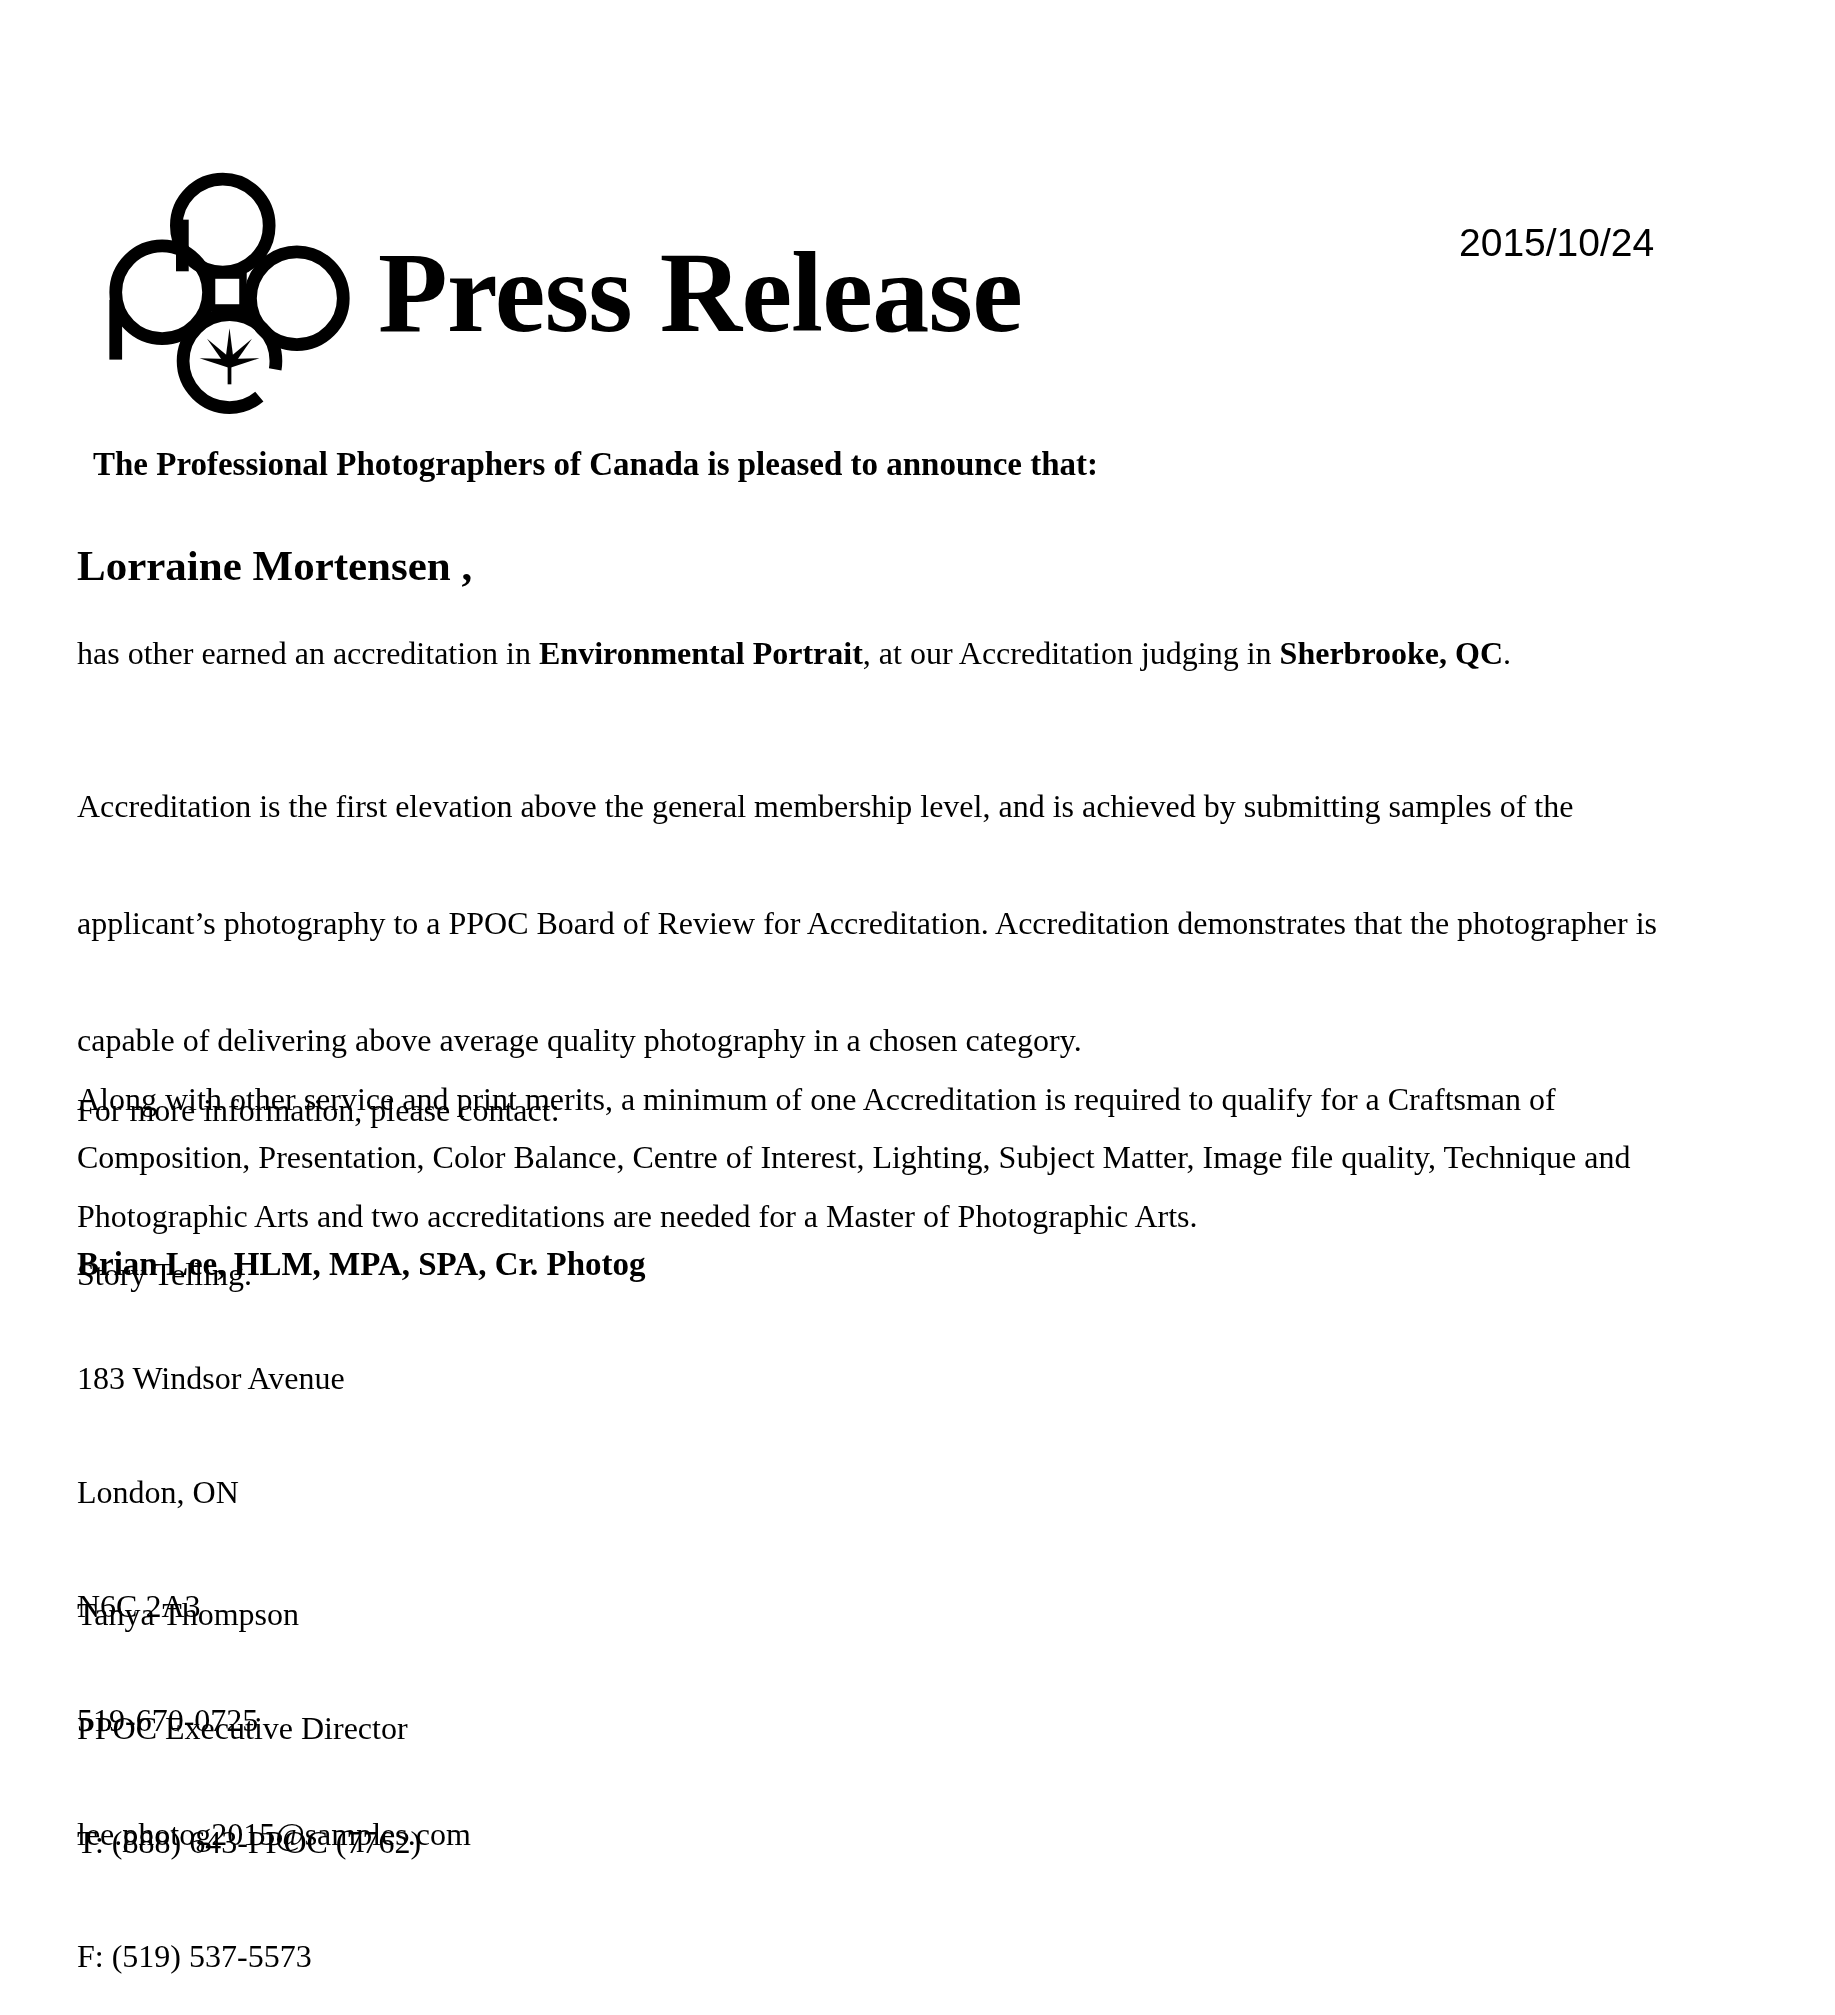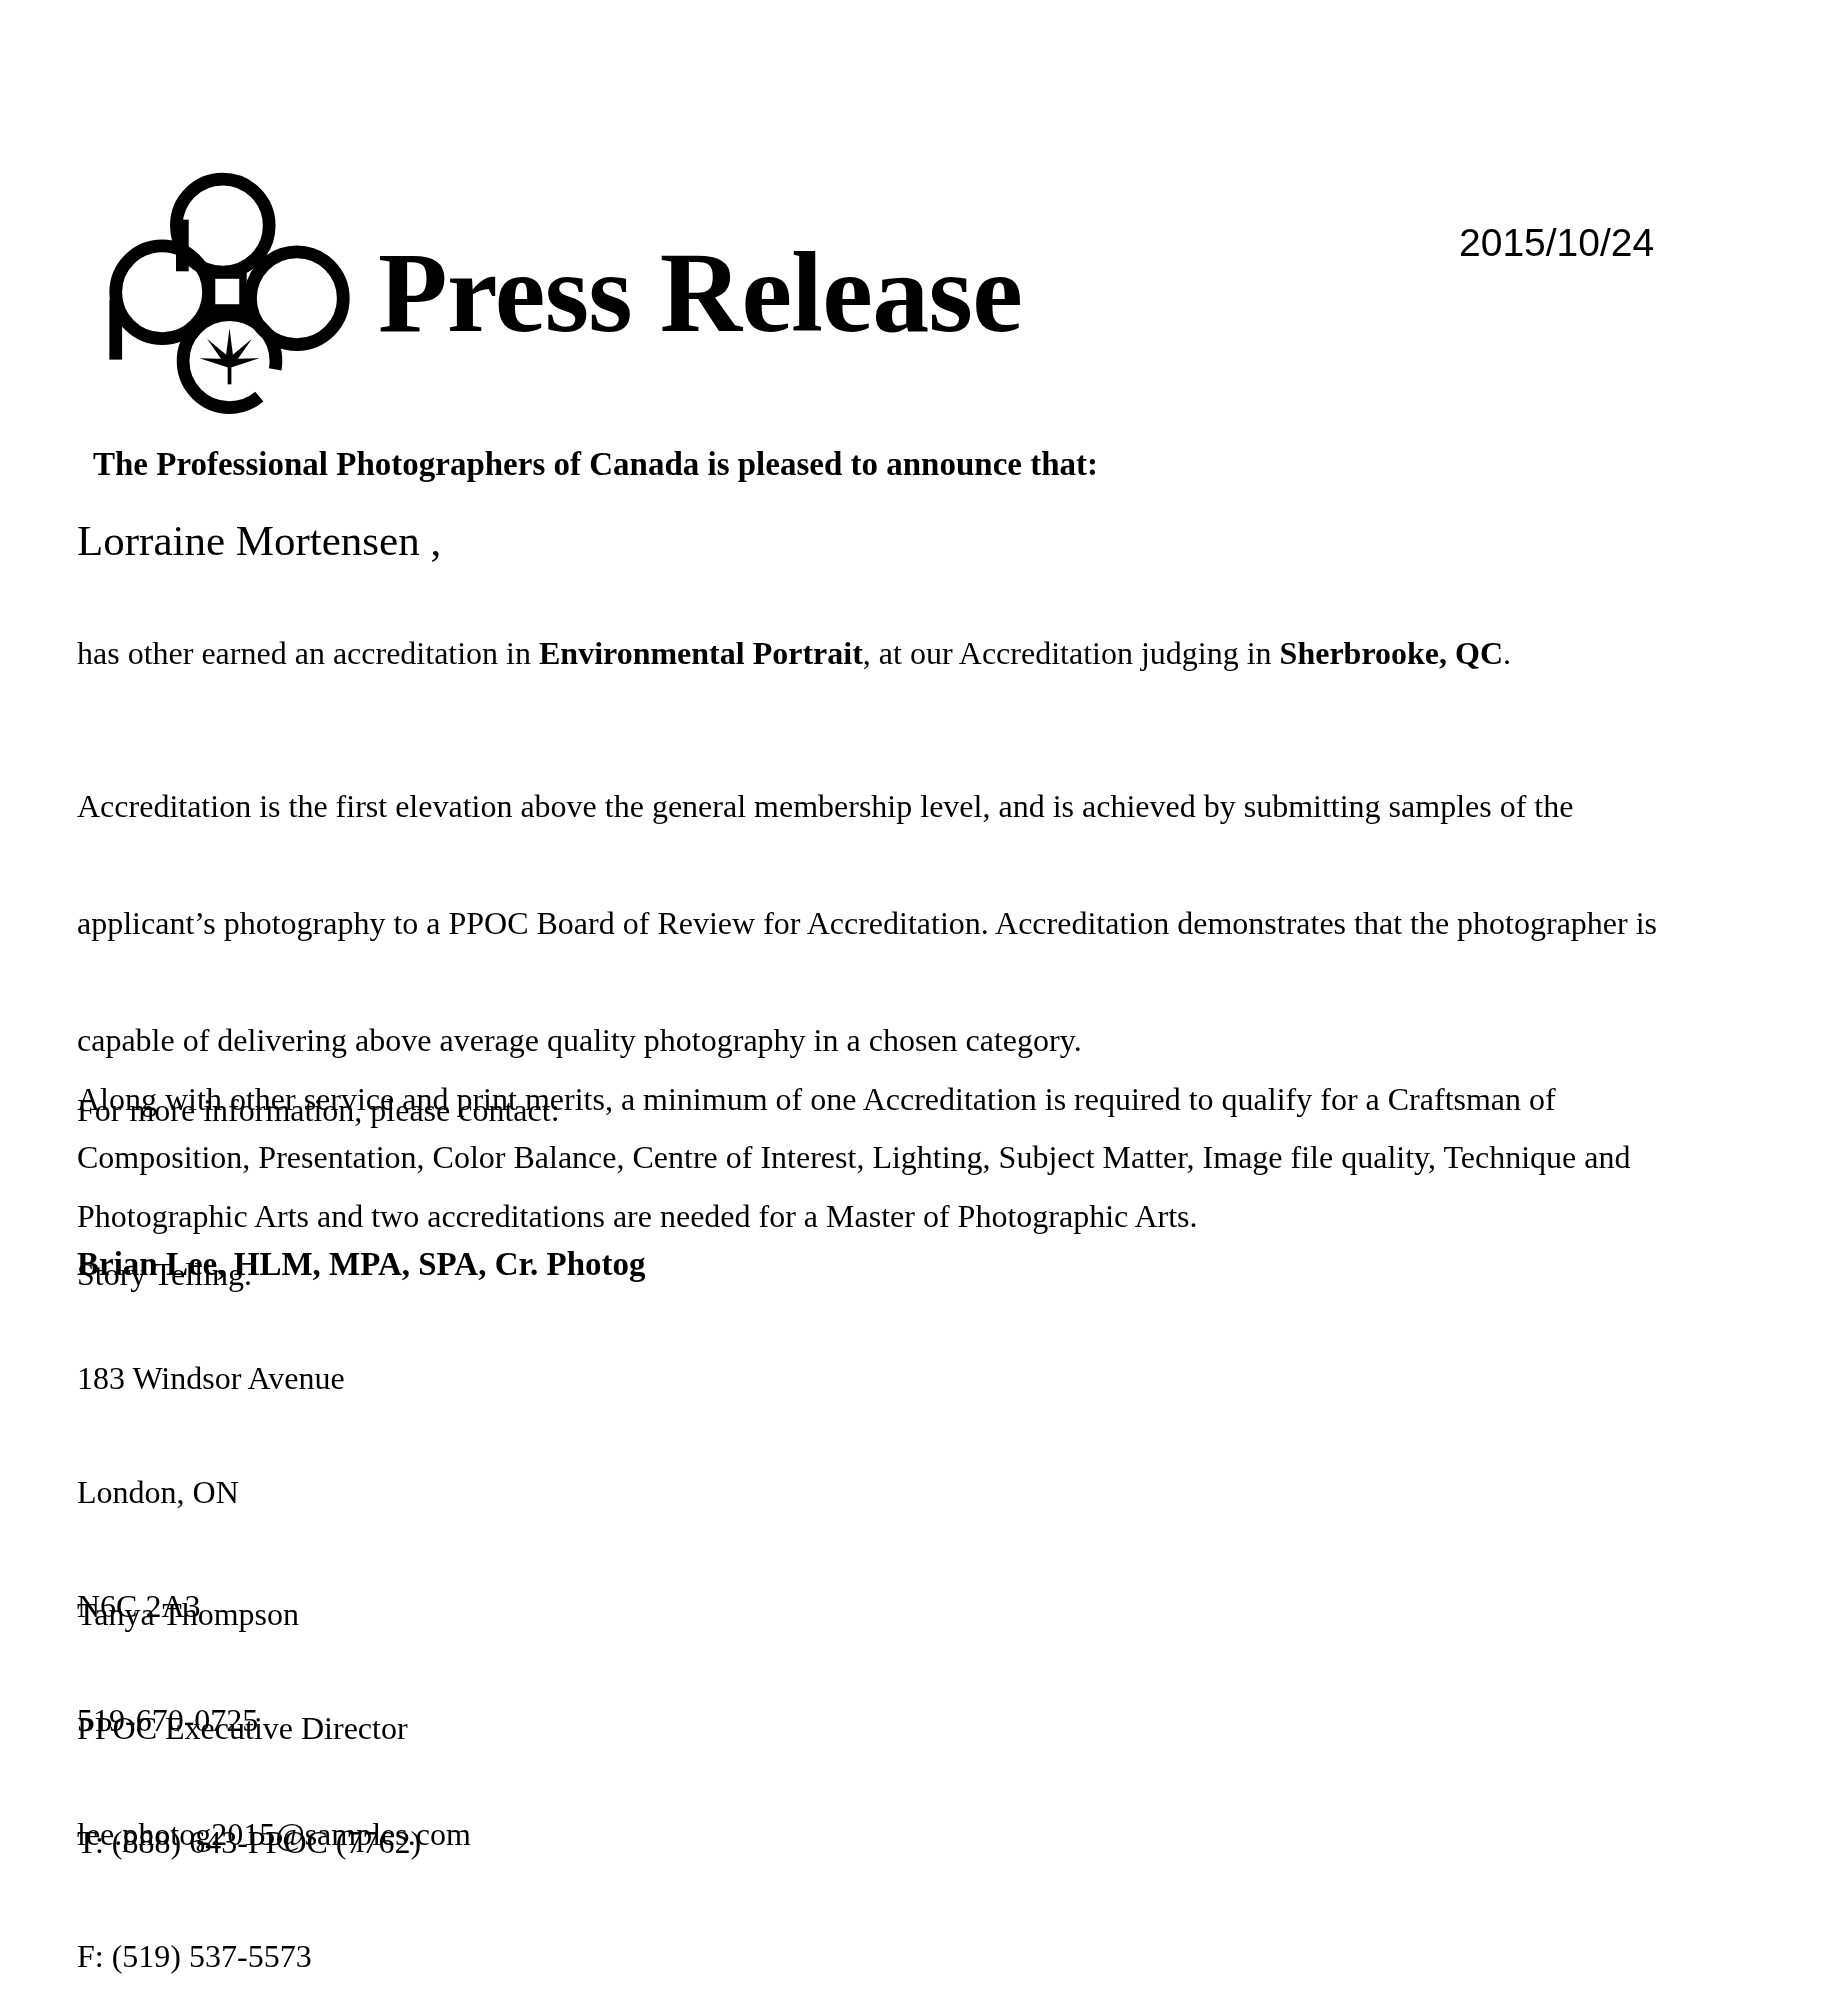--- a/index.html
+++ b/index.html
@@ -15,21 +15,21 @@
     left: 378px; top: 236px;
     font-size: 114px; font-weight: bold; line-height: 1;
     letter-spacing: -0.7px;
   }
   #date-line {
     left: 1459px; top: 221px;
     font-family: "Liberation Sans", sans-serif;
     font-size: 39px; line-height: 1.15;
   }
   #intro-line  { top: 445px;  font-size: 33px; font-weight: bold; line-height: 39px; margin-left: 16px; }
-  #name-line   { top: 516px;  font-size: 43px; font-weight: normal; line-height: 49px; }
+  #name-line   { top: 541px;  font-size: 43px; font-weight: bold; line-height: 49px; }
   #earned-line { top: 634px;  font-size: 32px; line-height: 39px; }
   #earned-line b { font-weight: bold; }
   #accred-para { top: 709px;  font-size: 32px; line-height: 39px; }
   #merit-para  { top: 1002px; font-size: 32px; line-height: 39px; }
   #contact-prompt { top: 1091px; font-size: 32px; line-height: 39px; }
   #contact-block  { top: 1169px; font-size: 32px; line-height: 38px; }
   #contact-block .heading { font-size: 33px; font-weight: bold; }
   #executive-block { top: 1519px; font-size: 32px; line-height: 38px; }
   .line { white-space: pre; }
   svg .stroke { fill: none; stroke: #000000; stroke-width: 17px; }

